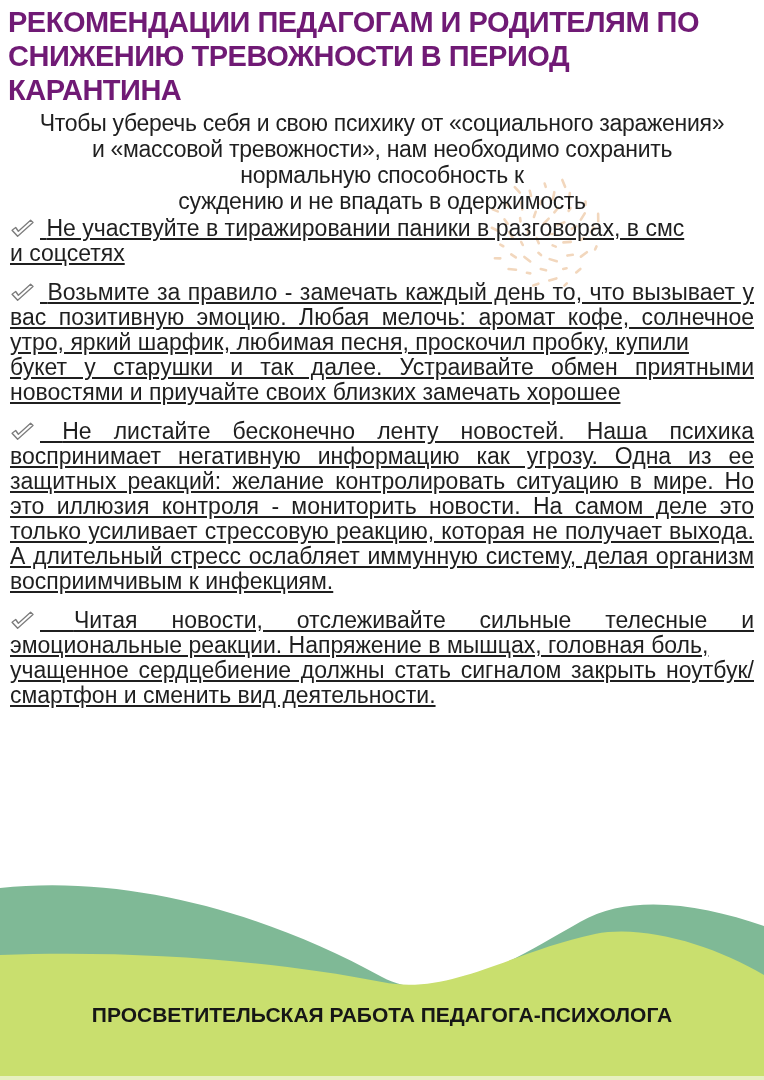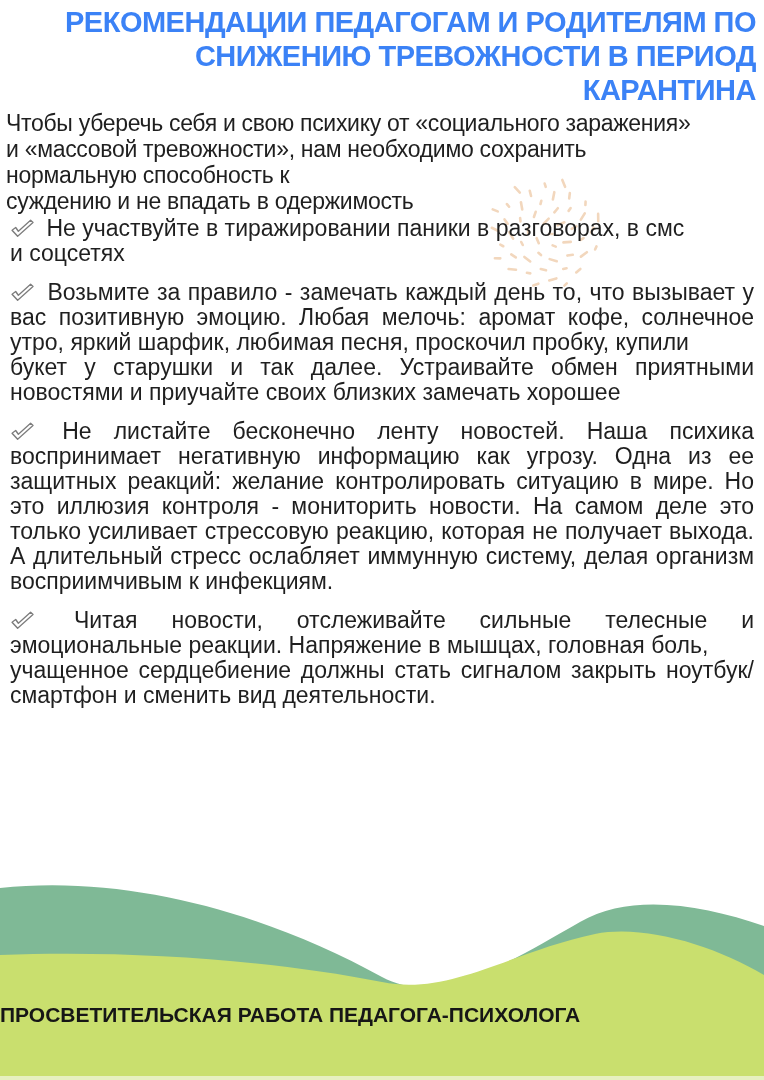--- a/index.html
+++ b/index.html
@@ -12,51 +12,53 @@
     color:#1f1f1f;
   }
   
   .waves{position:absolute;left:0;bottom:0;width:764px;height:220px;z-index:0;}
   .confetti{position:absolute;left:483px;top:172px;width:124px;height:124px;z-index:0;}
   .bottom-strip{position:absolute;left:0;bottom:0;width:100%;height:4px;background:#e6f0c0;z-index:3;}
   
   .content{position:relative;z-index:1;}
   .title{
     margin:0;padding:5px 8px 0;
-    text-align:right;
-    color:#3b82f6;
+    text-align:left;
+    color:#701a75;
     font-size:29px;line-height:34px;
     font-weight:bold;
     letter-spacing:-0.5px;
     white-space:pre-line;
   }
   .intro{
     margin:3px 6px 0;
+    text-align:center;
     font-size:23px;line-height:26px;
     letter-spacing:-0.3px;
     white-space:pre-line;
   }
   .bullets{padding:2px 10px 0;}
   .bullet{
     margin:0 0 14px;
     text-align:justify;
     font-size:23px;line-height:25px;
     letter-spacing:0;
+    text-decoration:underline;
   }
   .bullet .btext{white-space:pre-line;}
   .check-wrap{
     display:inline-block;
     margin-right:6px;
     transform:skewX(-8deg);
   }
   .check-wrap svg{vertical-align:-3px;}
   .footer{
     position:absolute;left:0;top:1002px;width:100%;
     z-index:2;
-    text-align:left;
+    text-align:center;
     font-weight:bold;
     font-size:21px;line-height:26px;
     color:#161616;
   }
 </style>
 </head>
 <body>
 
 <div class="page">
 

